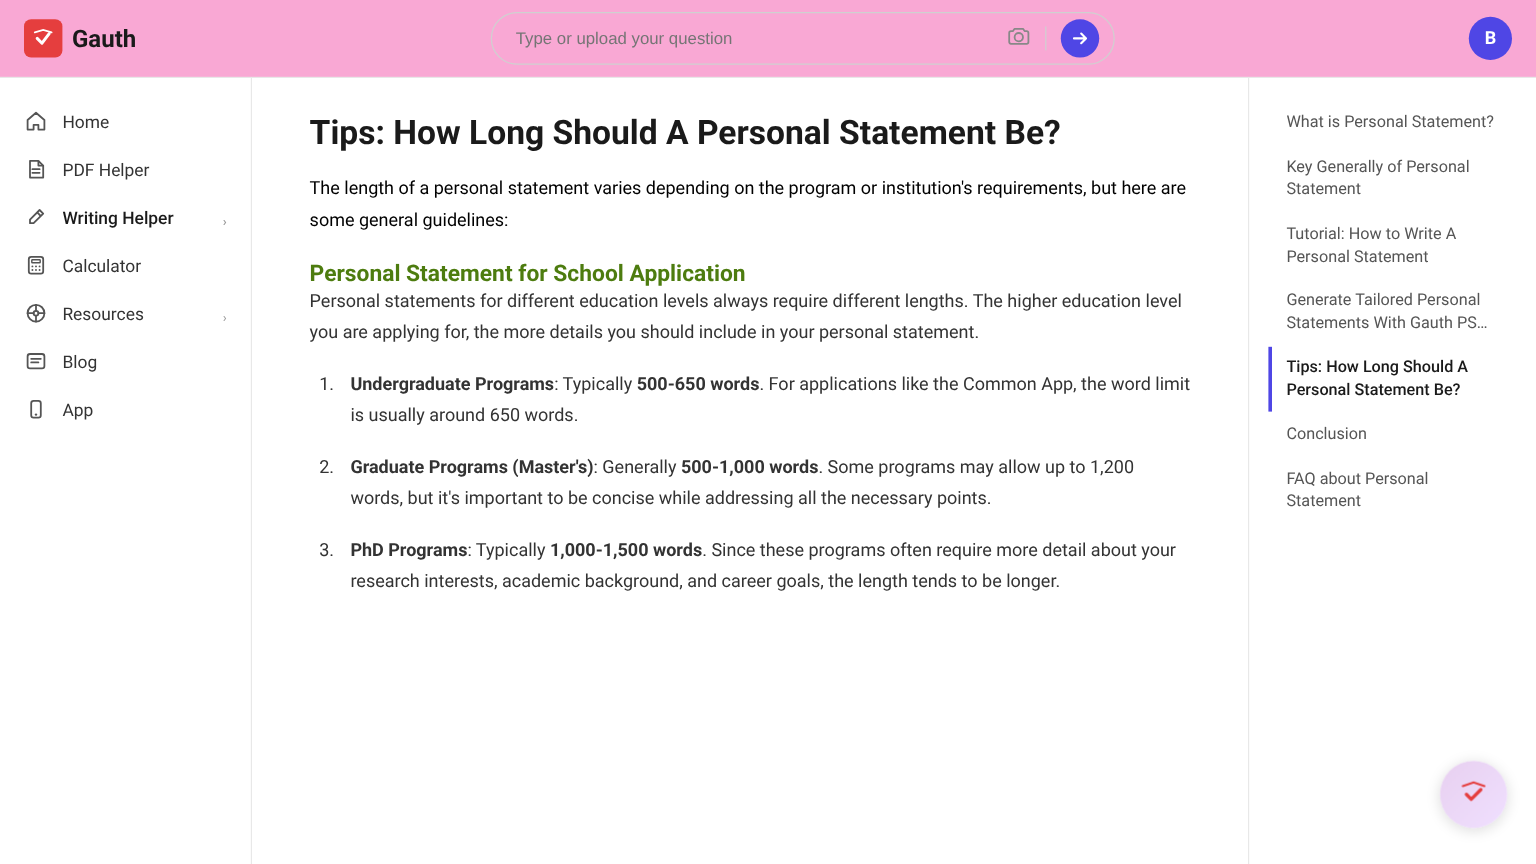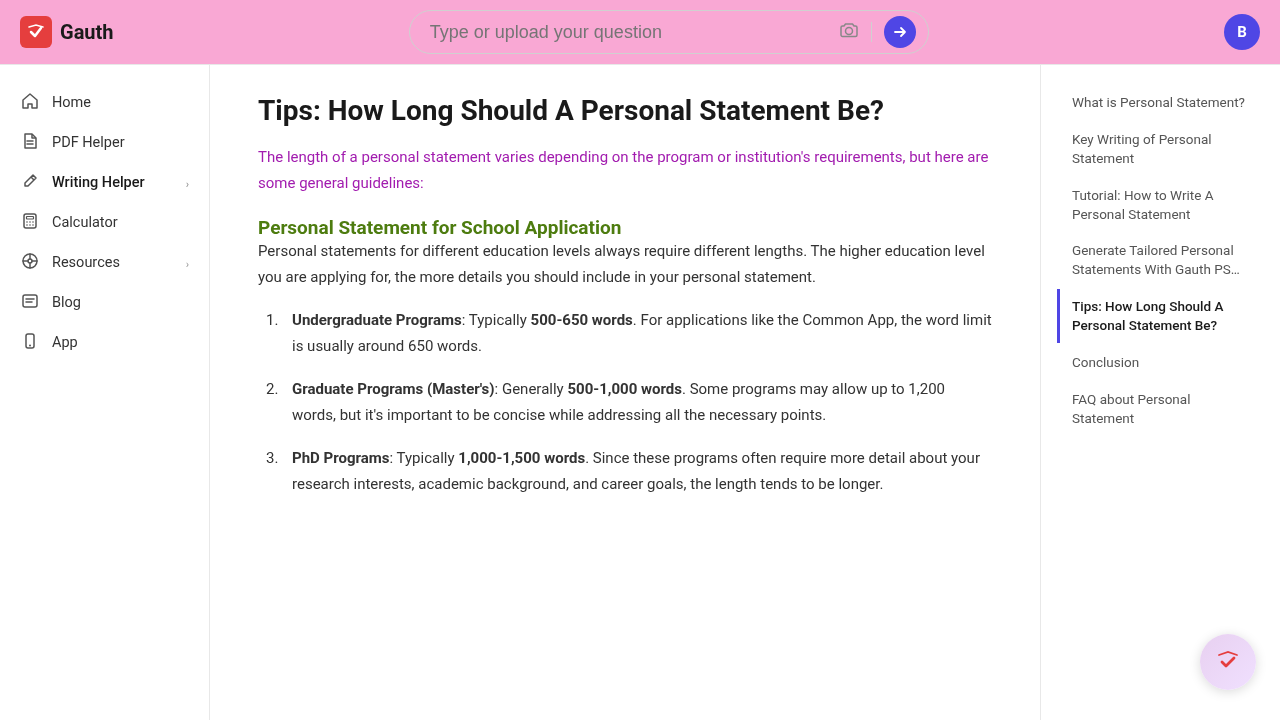--- a/index.html
+++ b/index.html
@@ -19,21 +19,21 @@
       width: 32px; height: 32px; background: #e53e3e; border-radius: 6px;
       display: flex; align-items: center; justify-content: center; color: #fff; font-weight: 900; font-size: 16px;
     }
     .search-bar {
       flex: 1; max-width: 520px; margin: 0 auto;
       display: flex; align-items: center;
       border: 1px solid #d0d0d0; border-radius: 24px;
       padding: 0 12px 0 20px; height: 44px; gap: 8px;
     }
     .search-bar input {
-      flex: 1; border: none; outline: none; font-size: 18px; color: #666; background: transparent;
+      flex: 1; border: none; outline: none; font-size: 14px; color: #666; background: transparent;
     }
     .search-divider { width: 1px; height: 20px; background: #d0d0d0; margin: 0 4px; }
     .search-btn {
       width: 32px; height: 32px; background: #4f46e5; border-radius: 50%; border: none;
       display: flex; align-items: center; justify-content: center; cursor: pointer; color: #fff;
     }
     .avatar {
       width: 36px; height: 36px; background: #4f46e5; border-radius: 50%;
       display: flex; align-items: center; justify-content: center; color: #fff; font-weight: 700; font-size: 15px; cursor: pointer;
     }
@@ -59,21 +59,21 @@
     .sidebar-chevron { margin-left: auto; font-size: 11px; color: #999; }
 
     
     .main {
       flex: 1; overflow-y: auto; padding: 28px 48px 48px 48px;
     }
     .article-title {
       font-size: 28px; font-weight: 700; color: #1a1a1a; margin-bottom: 16px; line-height: 1.3;
     }
     .article-intro {
-      font-size: 15px; color: #a21caf; line-height: 1.7; margin-bottom: 20px;
+      font-size: 15px; color: #000000; line-height: 1.7; margin-bottom: 20px;
     }
     .also-read {
       font-size: 15px; color: #333; margin-bottom: 28px; line-height: 1.5;
     }
     .also-read strong { font-weight: 600; font-style: italic; }
     .also-read a { color: #4f46e5; text-decoration: none; }
     .section-title {
       font-size: 19px; font-weight: 700; color: #4d7c0f; 
     }
     .section-text {
@@ -248,21 +248,21 @@
         <span class="list-num">3.</span>
         <span class="list-content">
           <strong>PhD Programs</strong><span>: Typically </span><strong>1,000-1,500 words</strong><span>. Since these programs often require more detail about your research interests, academic background, and career goals, the length tends to be longer.</span>
         </span>
       </li>
     </ol>
   </main>
 
   <aside class="toc">
     <div class="toc-item">What is Personal Statement?</div>
-    <div class="toc-item">Key Writing of Personal Statement</div>
+    <div class="toc-item">Key Generally of Personal Statement</div>
     <div class="toc-item">Tutorial: How to Write A Personal Statement</div>
     <div class="toc-item">Generate Tailored Personal Statements With Gauth PS…</div>
     <div class="toc-item active">Tips: How Long Should A Personal Statement Be?</div>
     <div class="toc-item">Conclusion</div>
     <div class="toc-item">FAQ about Personal Statement</div>
   </aside>
 
 </div>
 
 <button class="float-btn">

